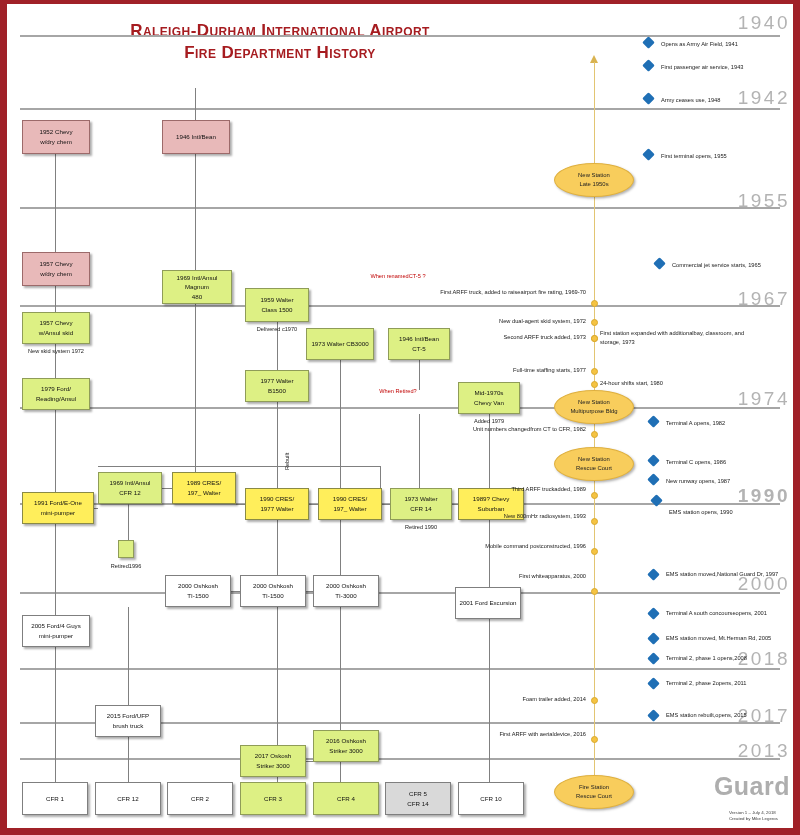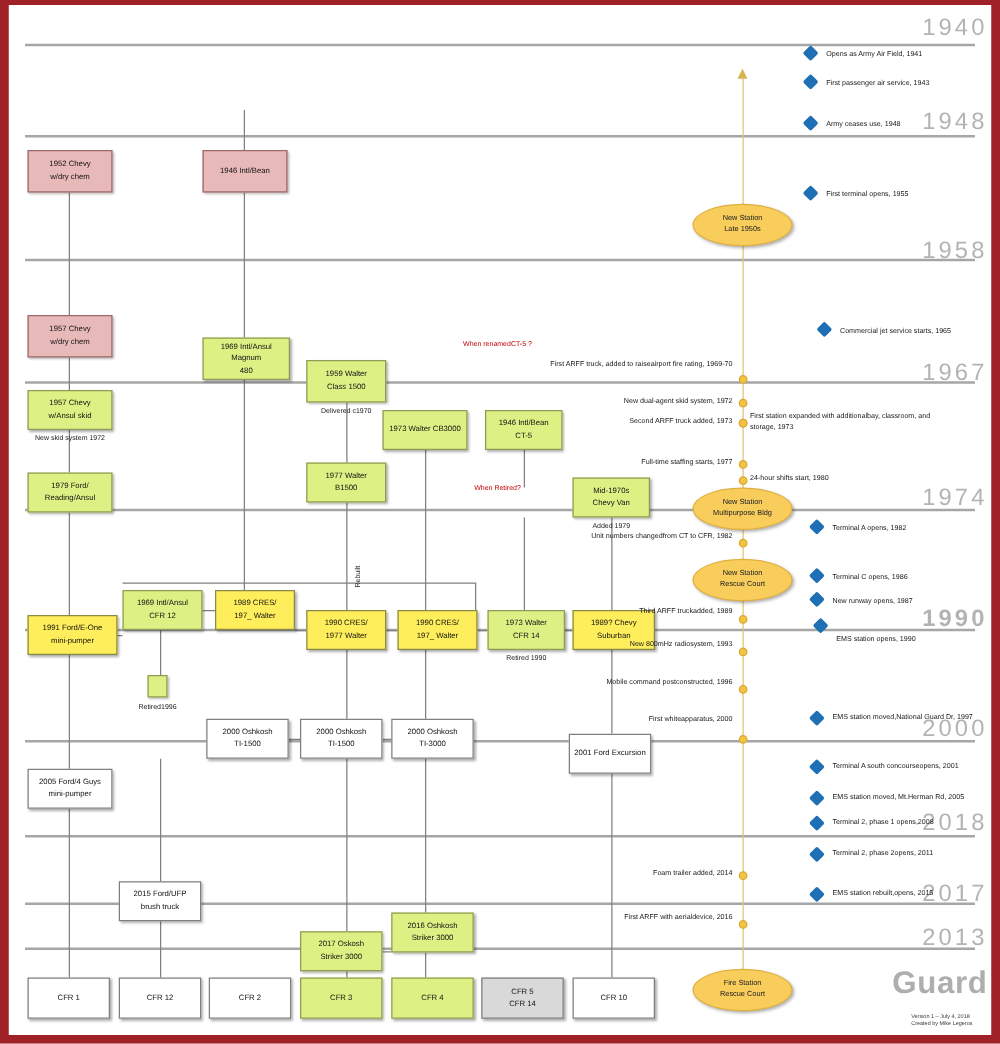--- a/index.html
+++ b/index.html
@@ -184,28 +184,32 @@
     text-align: left;
     line-height: 1.5;
   }
 </style>
 </head>
 <body>
 
 <div id="page">
   <div id="canvas">
 
+    <div class="title">
+      <span>Raleigh-Durham International Airport</span>
+      <span class="l2">Fire Department History</span>
+    </div>
 
     <div id="decades-layer">
         <div class="gridline" style="top: 35px;"></div>
         <div class="yearlabel" style="top: 12px;">1940</div>
         <div class="gridline" style="top: 108px;"></div>
-        <div class="yearlabel" style="top: 87px;">1948</div>
+        <div class="yearlabel" style="top: 87px;">1942</div>
         <div class="gridline" style="top: 207px;"></div>
-        <div class="yearlabel" style="top: 190px;">1958</div>
+        <div class="yearlabel" style="top: 190px;">1955</div>
         <div class="gridline" style="top: 305px;"></div>
         <div class="yearlabel" style="top: 288px;">1967</div>
         <div class="gridline" style="top: 407px;"></div>
         <div class="yearlabel" style="top: 388px;">1974</div>
         <div class="gridline" style="top: 503px;"></div>
         <div class="yearlabel" style="top: 485px; font-weight: bold;">1990</div>
         <div class="gridline" style="top: 592px;"></div>
         <div class="yearlabel" style="top: 573px;">2000</div>
         <div class="gridline" style="top: 668px;"></div>
         <div class="yearlabel" style="top: 648px;">2018</div>

